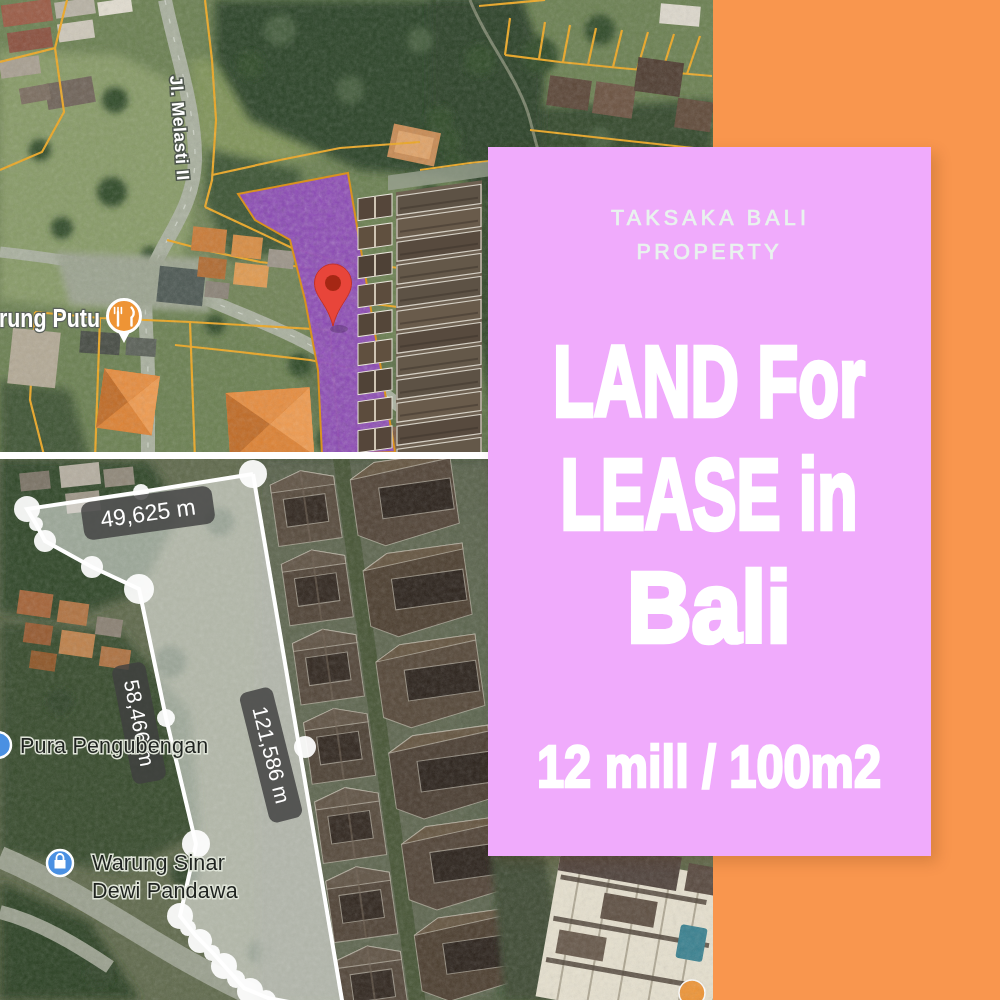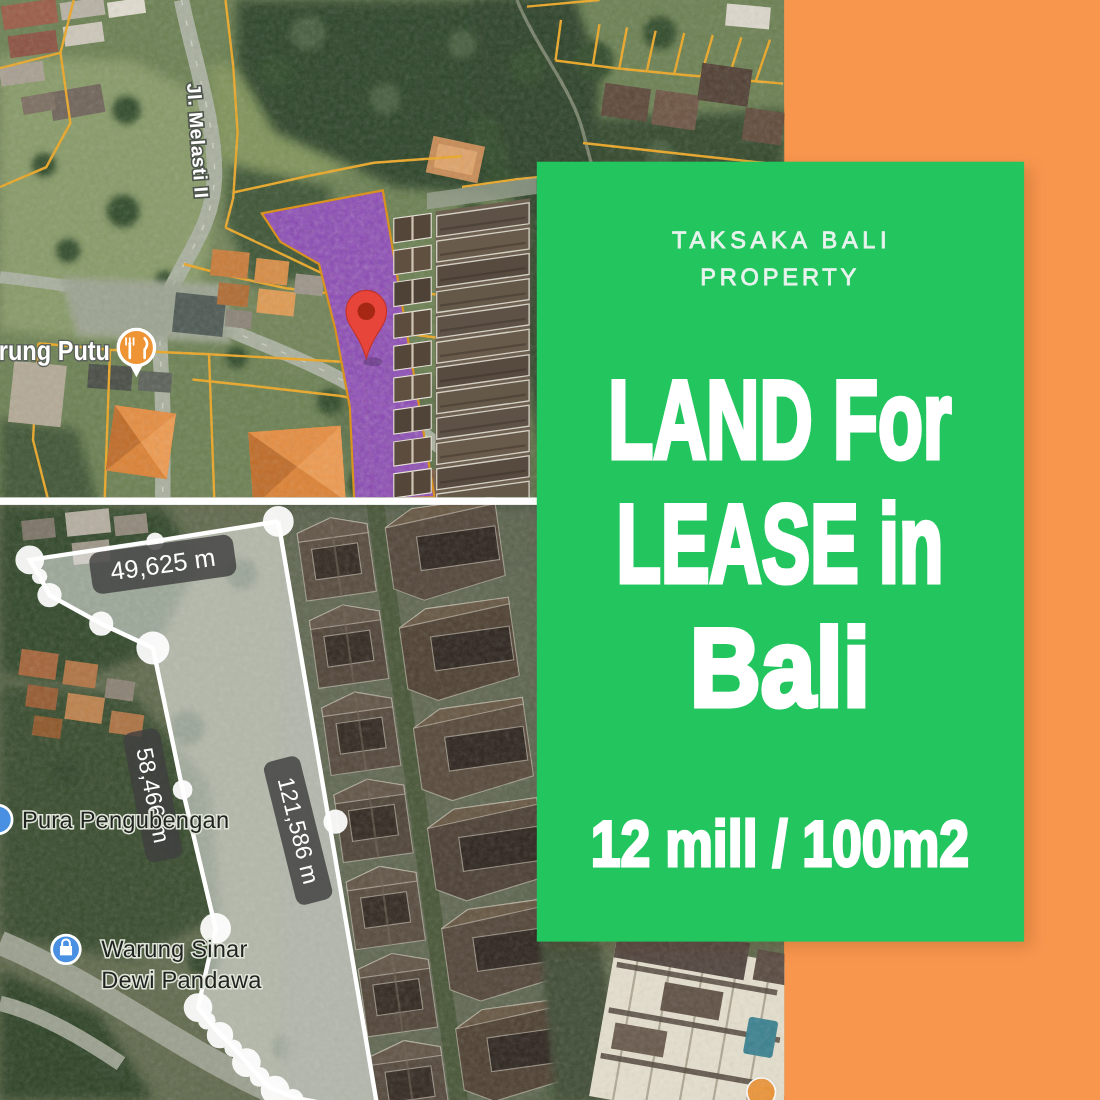--- a/index.html
+++ b/index.html
@@ -1,20 +1,20 @@
 <!DOCTYPE html>
 <html><head>
 <meta charset="utf-8">
 <style>
   html,body{margin:0;padding:0;}
   body{width:1000px;height:1000px;background:#f9964e;overflow:hidden;
        font-family:"Liberation Sans", sans-serif;position:relative;}
   #topmap{position:absolute;left:0;top:0;width:713px;height:459px;}
   #botmap{position:absolute;left:0;top:452px;width:713px;height:548px;}
-  #panel{position:absolute;left:488px;top:147px;width:443px;height:709px;background:#22c55e;box-shadow:6px 6px 14px rgba(80,40,0,0.18);}
+  #panel{position:absolute;left:488px;top:147px;width:443px;height:709px;background:#f0abfc;box-shadow:6px 6px 14px rgba(80,40,0,0.18);}
 </style>
 </head>
 <body>
 
 <div id="topmap">
 <svg width="713" height="459" viewBox="0 0 713 459">
 <defs>
   <filter id="blur3">
           <feGaussianBlur stdDeviation="3"></feGaussianBlur>
         </filter>

